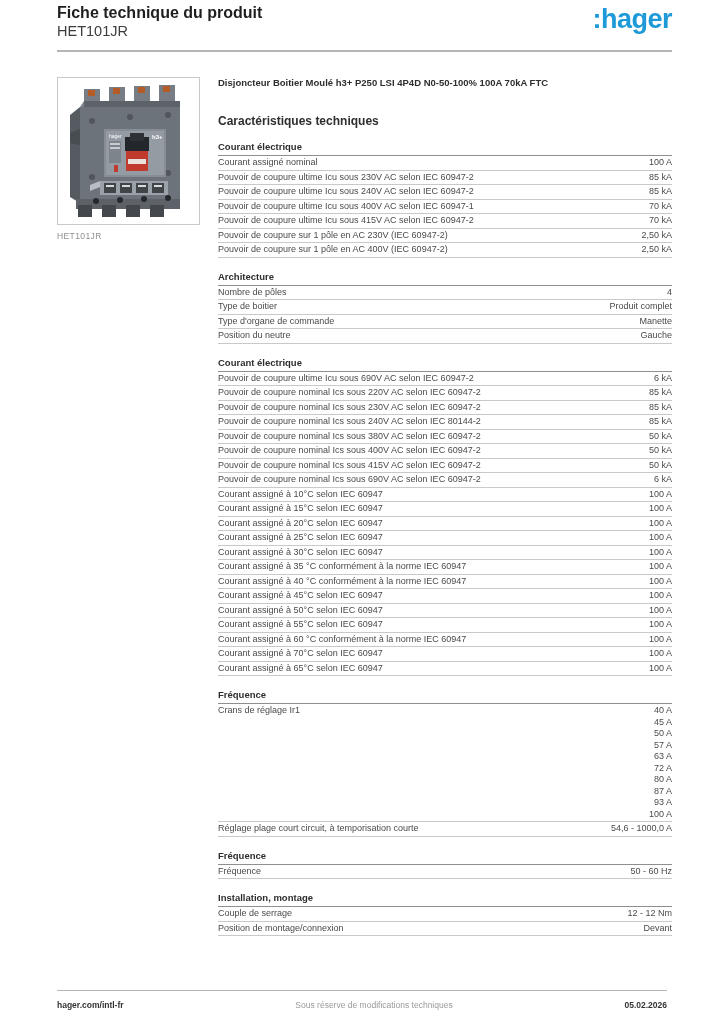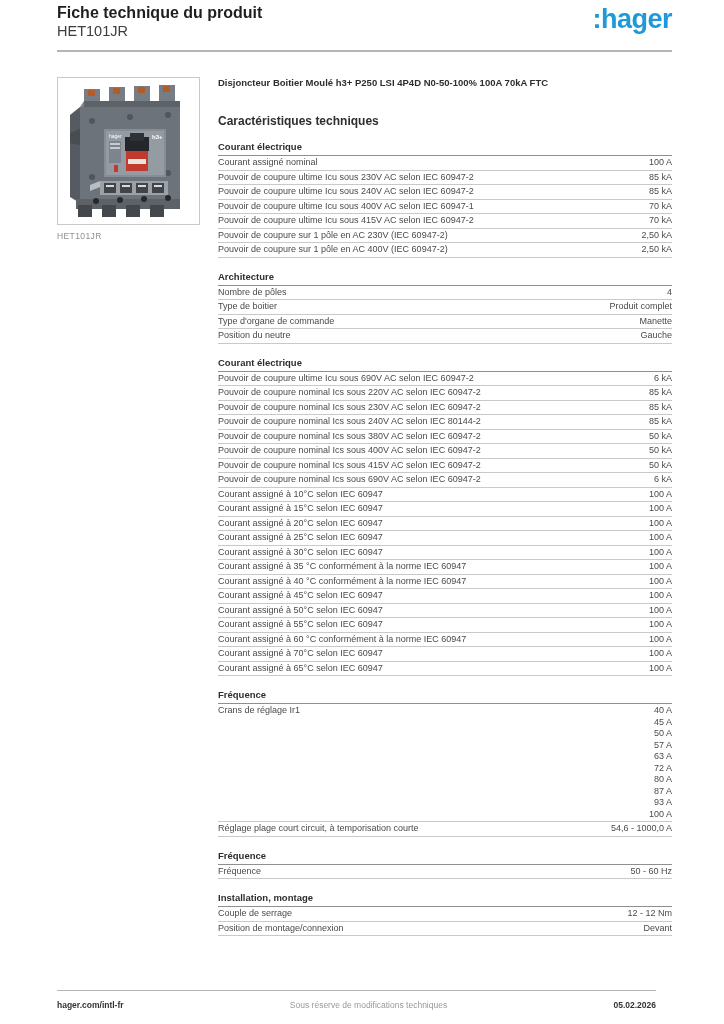--- a/index.html
+++ b/index.html
@@ -39,21 +39,21 @@
   .spec-row {
     display:flex; justify-content:space-between; align-items:flex-start;
     border-bottom:1px solid #c9c9c9; padding:1px 0;
   }
   .spec-label { font-size:9px; color:#4a4a4a; line-height:11.5px; padding-right:10px; }
   .spec-values { text-align:right; flex:0 0 auto; }
   .spec-value { display:block; font-size:9px; color:#4a4a4a; line-height:11.5px; white-space:nowrap; }
 
   
   .doc-footer {
-    position:absolute; left:57px; right:68px; bottom:14px;
+    position:absolute; left:57px; right:57px; bottom:14px;
     border-top:1.5px solid #b5b5b5; padding-top:9px;
     display:flex; justify-content:space-between; align-items:baseline;gap:36px;
   }
   .footer-site, .footer-date { font-size:8.5px; font-weight:bold; color:#333333; }
   .footer-note { font-size:8.5px; color:#9a9a9a; }
 </style>
 </head>
 <body>
 
 <div class="page">

